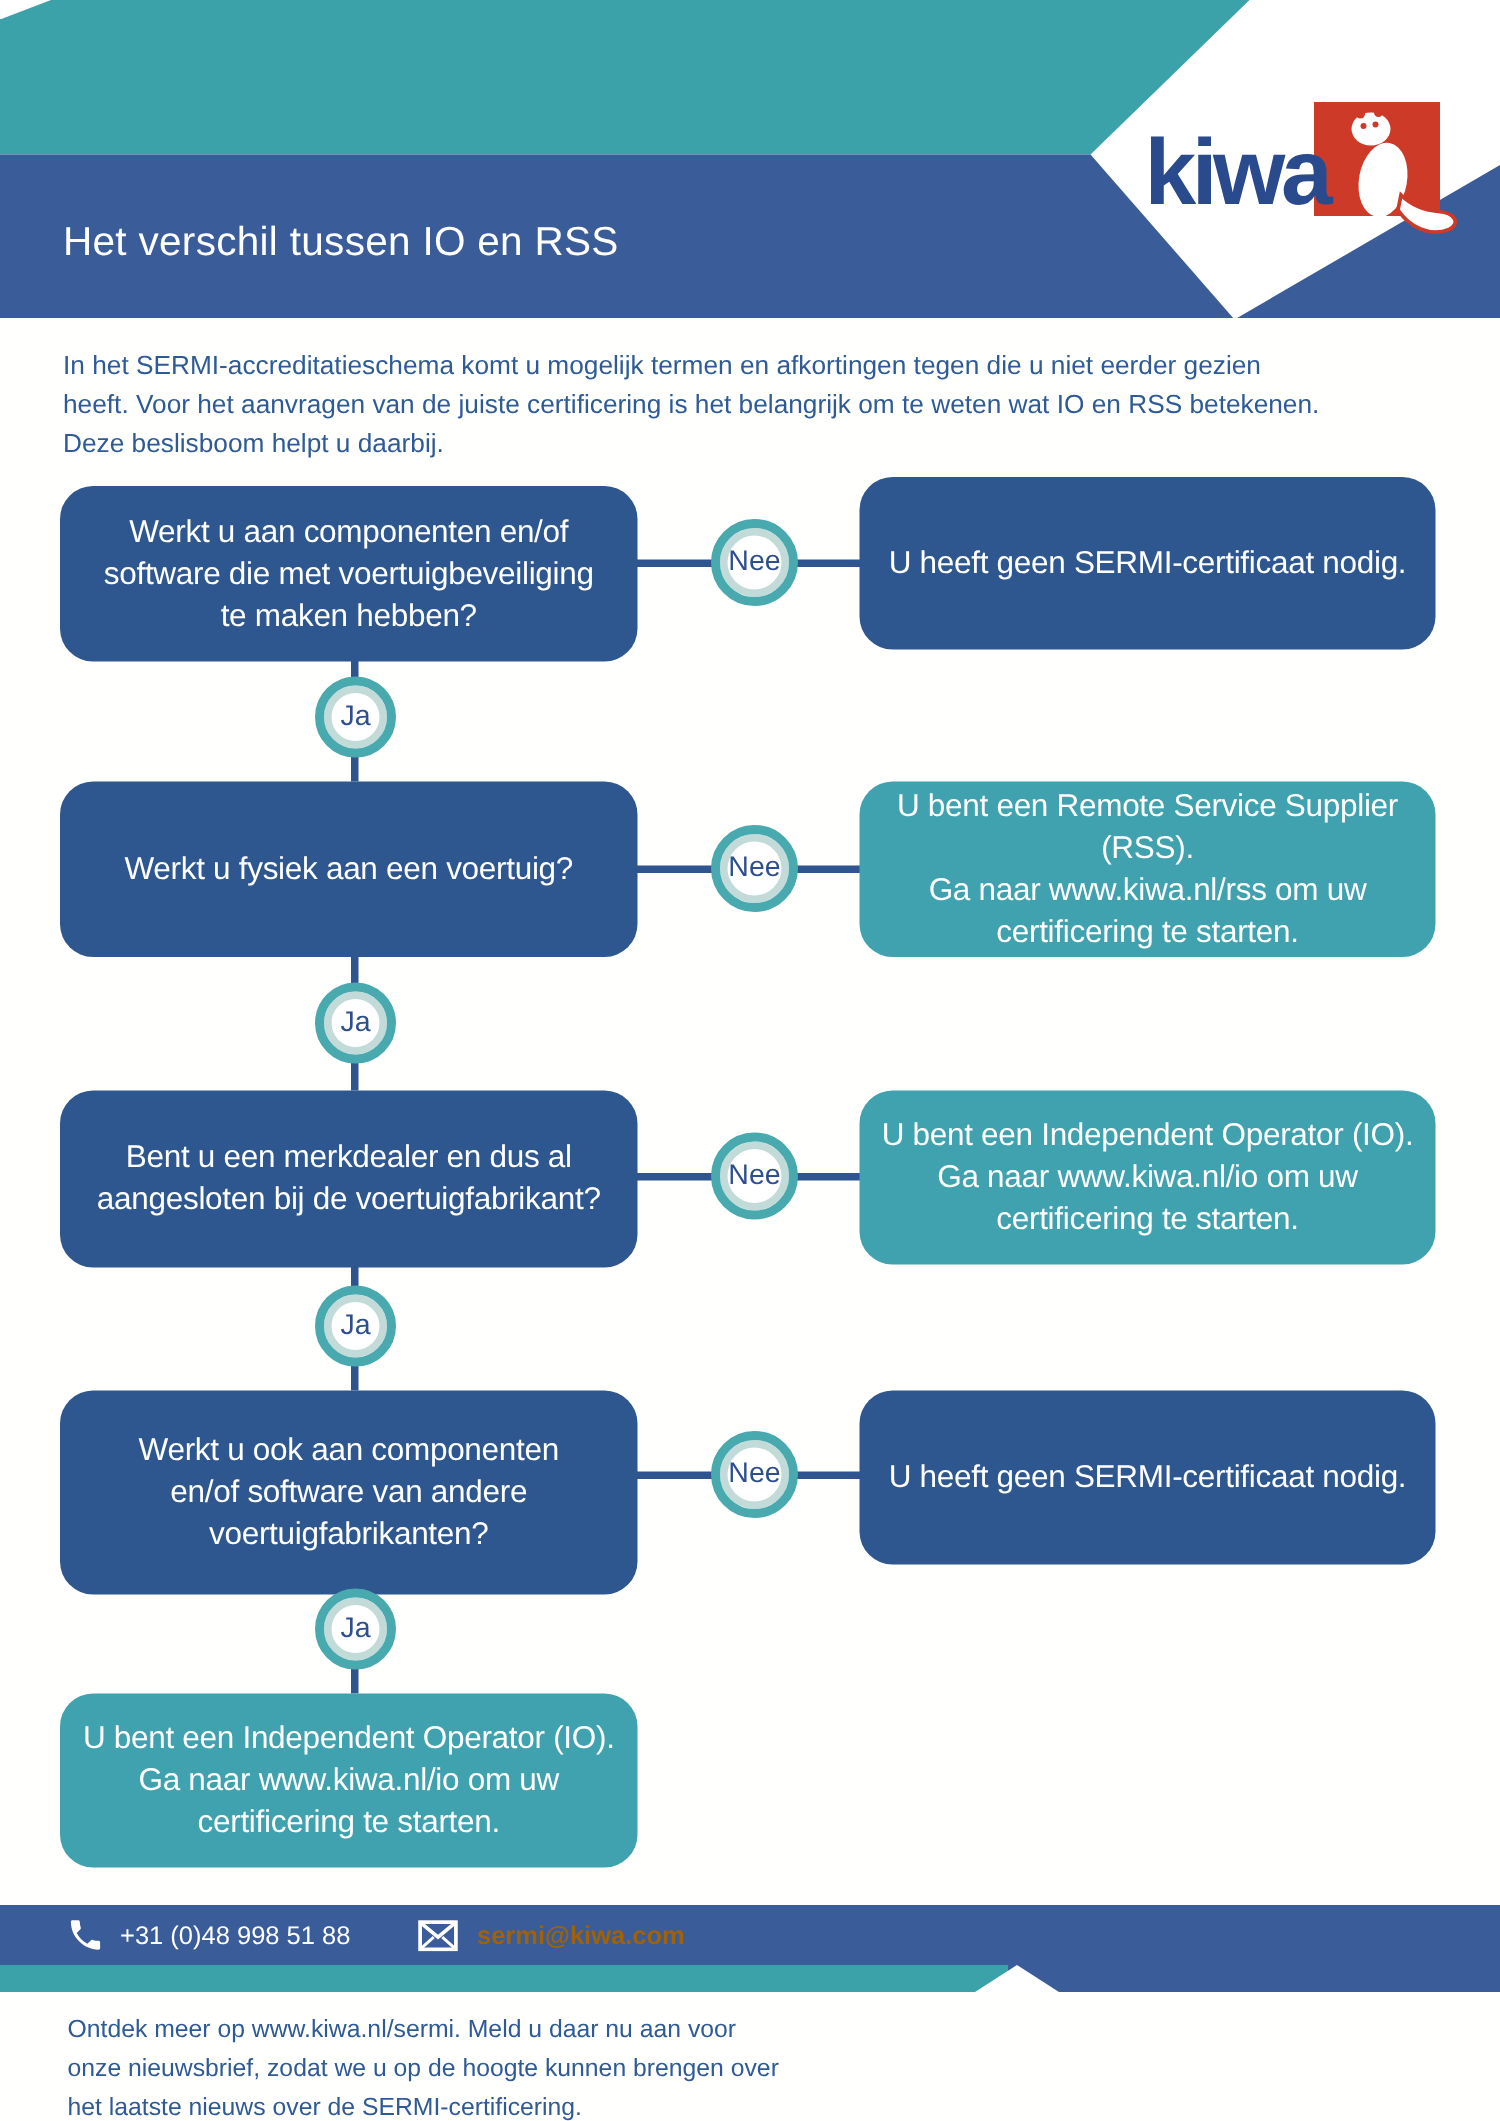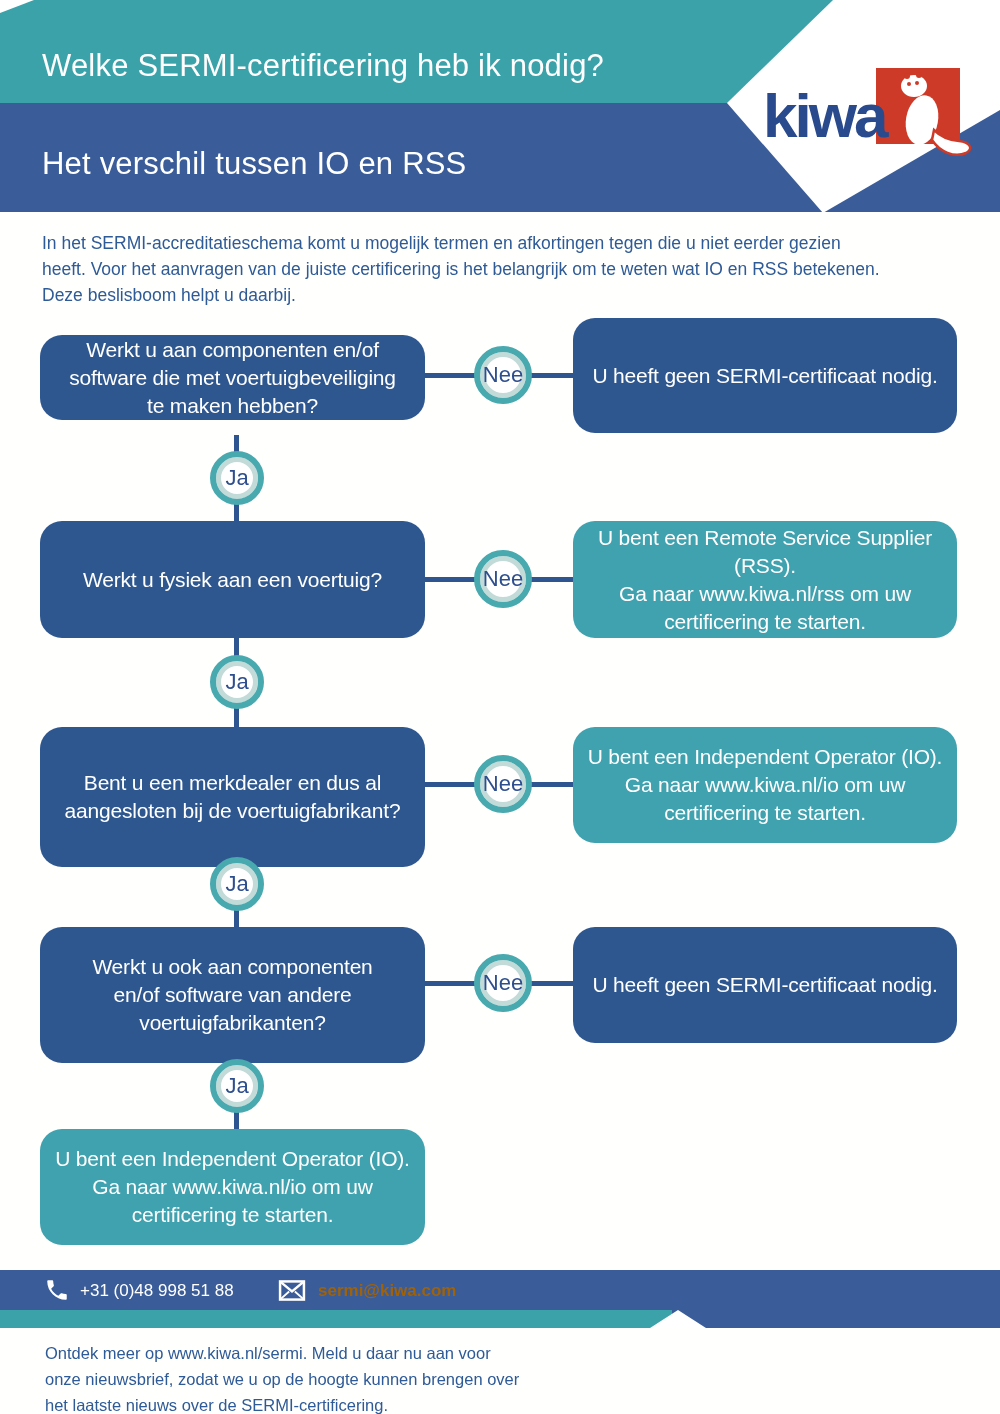--- a/index.html
+++ b/index.html
@@ -11,21 +11,21 @@
     background: #FFFFFE;
     overflow: hidden;
     font-family: "Liberation Sans", sans-serif;
   }
   
   .band-teal { position:absolute; left:0; top:0; width:1000px; height:103px; background:#3BA2AA; }
   .band-blue { position:absolute; left:0; top:103px; width:1000px; height:109px; background:#3A5C99; }
   .corner-notch { position:absolute; left:0; top:0; width:34px; height:13px; background:#fff;
     clip-path: polygon(0 0, 100% 0, 0 100%); }
   .page-title { position:absolute; left:42px; top:48px; color:#fff; font-size:31px; letter-spacing:0.2px; }
-  .page-subtitle { position:absolute; left:42px; top:146px; color:#fff; font-size:31px; letter-spacing:0.2px; }
+  .page-subtitle { position:absolute; left:42px; top:146px; color:#fff; font-size:27px; letter-spacing:0.2px; }
   .logo-diamond { position:absolute; left:700px; top:0; width:300px; height:222px; background:#fff;
     clip-path: polygon(133px 0, 300px 0, 300px 110px, 123px 213px, 27px 103px); }
   .logo-art { position:absolute; left:862px; top:58px; width:126px; height:118px; }
   .logo-word { position:absolute; left:763px; top:80px; color:#294A8D; font-size:62px; font-weight:bold; letter-spacing:-3px; }
   
   .intro { position:absolute; left:42px; top:230px; width:920px; color:#2E5A96; font-size:17.5px;
     line-height:26px; white-space:pre-line; }
   
   .q-box { position:absolute; left:40px; width:385px; background:#2F578F; border-radius:22px;
     display:flex; align-items:center; justify-content:center; text-align:center; }
@@ -34,21 +34,21 @@
   .r-dark { background:#2F578F;text-align:center; }
   .r-teal { background:#40A1AF; }
   .box-text { color:#fff; font-size:21px; line-height:28px; white-space:pre-line; letter-spacing:-0.2px; }
   .h-line { position:absolute; height:5px; background:#2E5590; left:420px; width:158px; }
   .v-line { position:absolute; width:5px; background:#2E5590; left:234px; }
   .decision-circle { position:absolute; background:#fff; border:6px solid #48A9AF; border-radius:50%;
     box-shadow: inset 0 0 0 5px #C2DBD9;
     display:flex; align-items:center; justify-content:center; }
   .nee { left:474px; width:58px; height:58px; }
   .ja  { left:210px; width:54px; height:54px; }
-  .decision-label { color:#2E4F8E; font-size:22px; }
+  .decision-label { color:#2E4F8E; font-size:19px; }
   
   .footer-bar { position:absolute; left:0; top:1270px; width:1000px; height:40px; background:#3A5C99; }
   .footer-strip-teal { position:absolute; left:0; top:1310px; width:672px; height:18px; background:#3BA2AA; }
   .footer-strip-blue { position:absolute; left:672px; top:1310px; width:328px; height:18px; background:#3A5C99; }
   .footer-notch { position:absolute; left:650px; top:1310px; width:56px; height:18px; background:#fff;
     clip-path: polygon(50% 0, 100% 100%, 0 100%); }
   .phone-icon { position:absolute; left:44px; top:1277px; width:26px; height:26px; }
   .phone-text { position:absolute; left:80px; top:1281px; color:#fff; font-size:17px; }
   .mail-icon { position:absolute; left:278px; top:1280px; width:28px; height:21px; }
   .mail-text { position:absolute; left:318px; top:1281px; color:#a16207; font-size:17px;font-weight:bold; }
@@ -57,21 +57,20 @@
 </style>
 </head>
 <body>
 
 <div class="page">
 
   <div class="band-teal"></div>
   <div class="band-blue"></div>
   <div class="corner-notch"></div>
   <div class="logo-diamond"></div>
-  <div class="page-title">Welke SERMI-certificering heb ik nodig?</div>
   <div class="page-subtitle">Het verschil tussen IO en RSS</div>
 
   <svg class="logo-art" viewBox="0 0 126 118">
     <rect x="14" y="10" width="84" height="76" fill="#CE3A28"></rect>
     <g>
       <ellipse cx="60" cy="62" rx="16" ry="25" transform="rotate(10 60 62)" fill="#fff"></ellipse>
       <ellipse cx="52" cy="28" rx="13" ry="11" fill="#fff"></ellipse>
       <circle cx="45" cy="18" r="3" fill="#CE3A28"></circle>
       <circle cx="57" cy="17" r="3" fill="#CE3A28"></circle>
       <circle cx="47" cy="26" r="2" fill="#CE3A28"></circle>
@@ -87,21 +86,21 @@
 
   <div class="h-line" style="top:373px"></div>
   <div class="h-line" style="top:577px"></div>
   <div class="h-line" style="top:782px"></div>
   <div class="h-line" style="top:981px"></div>
   <div class="v-line" style="top:435px;height:86px"></div>
   <div class="v-line" style="top:638px;height:89px"></div>
   <div class="v-line" style="top:843px;height:84px"></div>
   <div class="v-line" style="top:1043px;height:86px"></div>
 
-  <div class="q-box" style="top:335px;height:85px">
+  <div class="q-box" style="top:324px;height:117px">
     <div class="box-text">Werkt u aan componenten en/of
 software die met voertuigbeveiliging
 te maken hebben?</div>
   </div>
   <div class="decision-circle nee" style="top:346px">
     <span class="decision-label">Nee</span>
   </div>
   <div class="r-box r-dark" style="top:318px;height:115px">
     <div class="box-text">U heeft geen SERMI-certificaat nodig.</div>
   </div>
@@ -118,21 +117,21 @@
   <div class="r-box r-teal" style="top:521px;height:117px">
     <div class="box-text">U bent een Remote Service Supplier
 (RSS).
 Ga naar www.kiwa.nl/rss om uw
 certificering te starten.</div>
   </div>
   <div class="decision-circle ja" style="top:655px">
     <span class="decision-label">Ja</span>
   </div>
 
-  <div class="q-box" style="top:727px;height:140px">
+  <div class="q-box" style="top:727px;height:118px">
     <div class="box-text">Bent u een merkdealer en dus al
 aangesloten bij de voertuigfabrikant?</div>
   </div>
   <div class="decision-circle nee" style="top:755px">
     <span class="decision-label">Nee</span>
   </div>
   <div class="r-box r-teal" style="top:727px;height:116px">
     <div class="box-text">U bent een Independent Operator (IO).
 Ga naar www.kiwa.nl/io om uw
 certificering te starten.</div>

